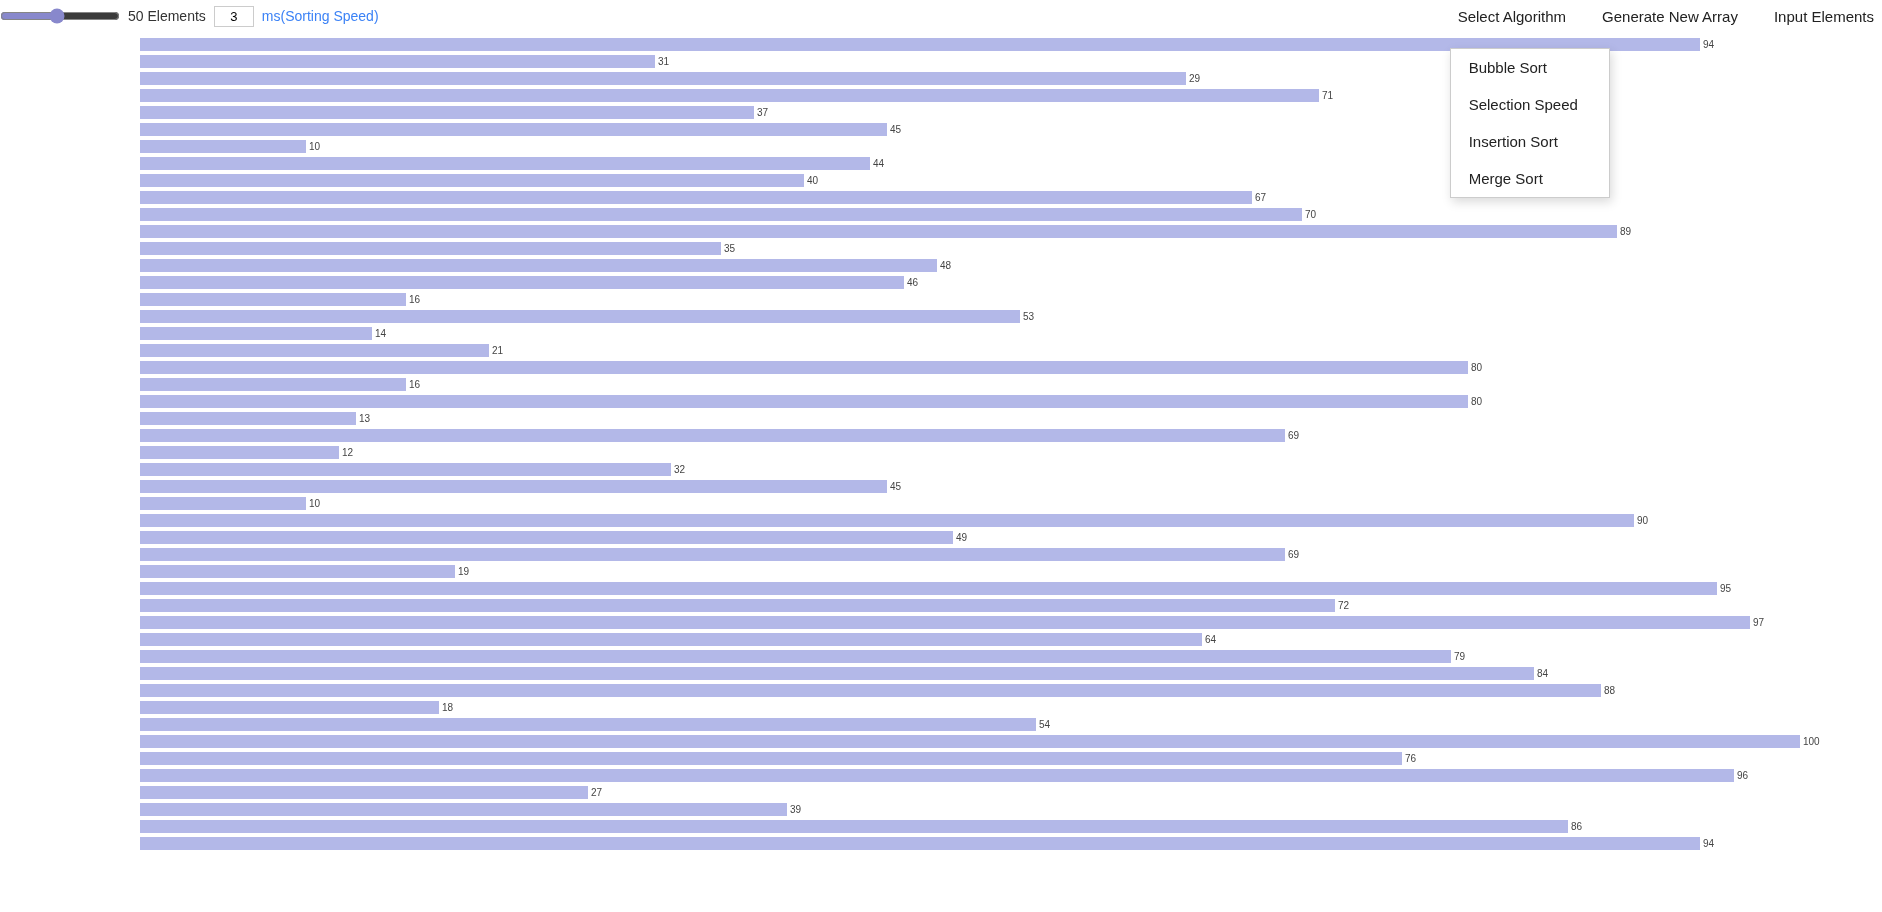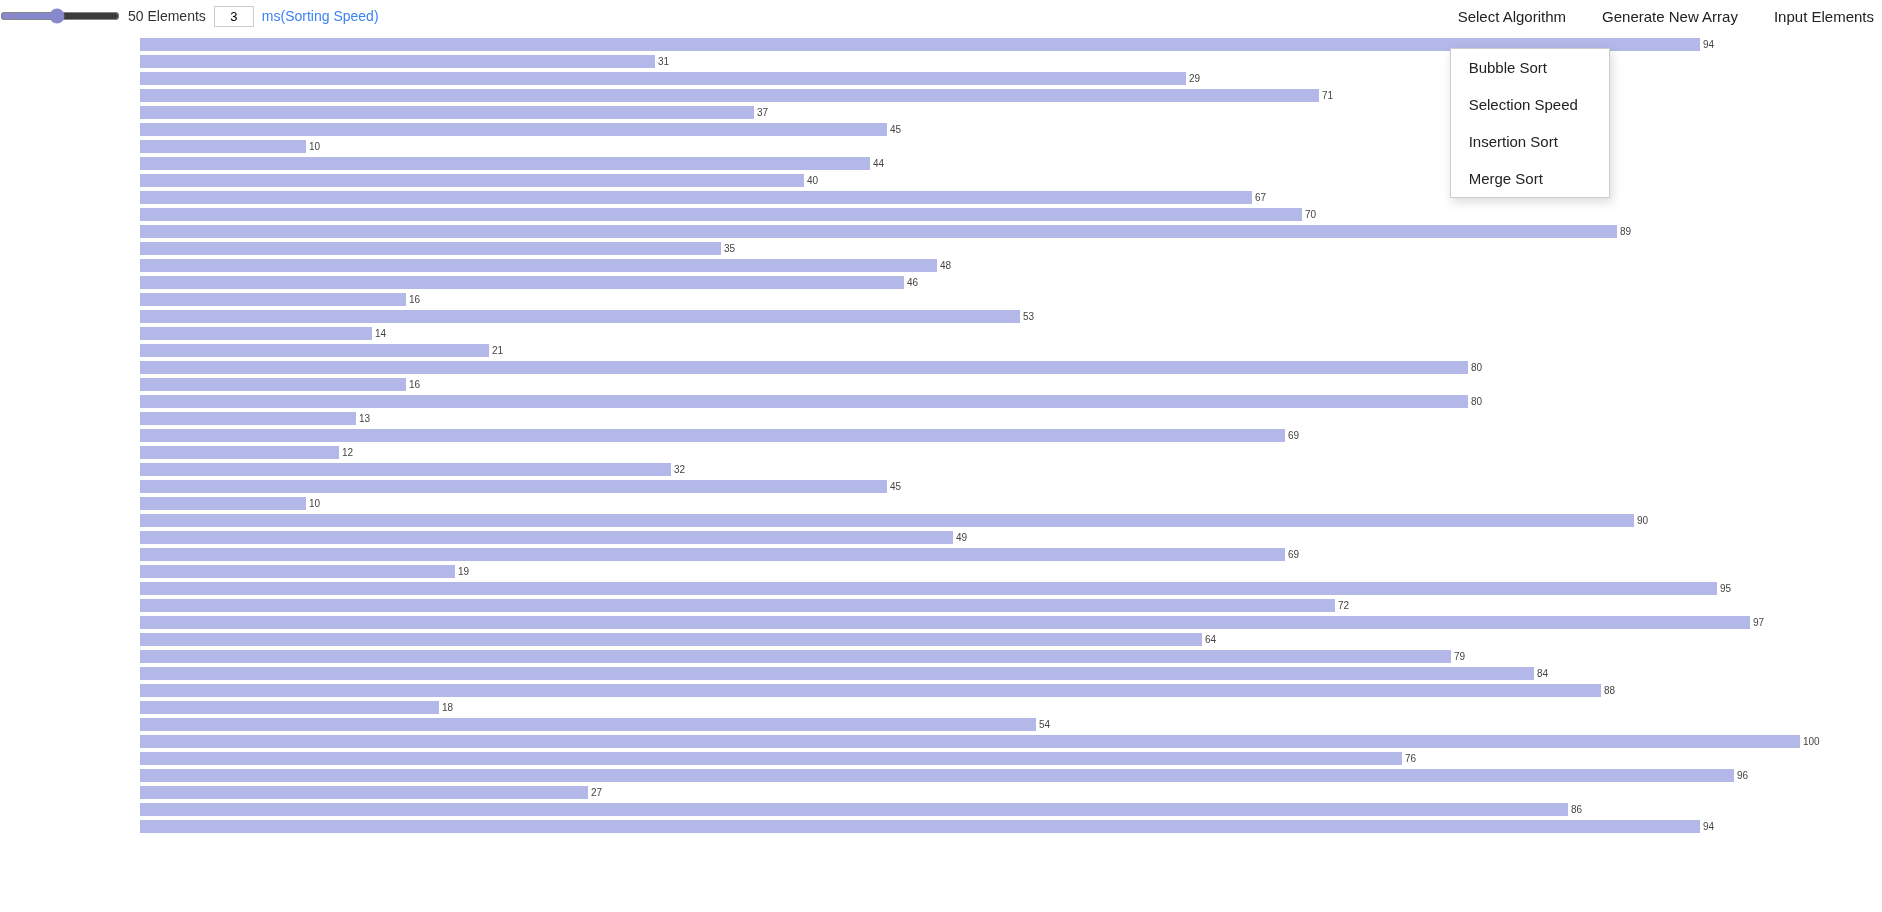--- a/index.html
+++ b/index.html
@@ -331,20 +331,24 @@
       </div>
       <div class="bar-row">
         <div class="bar" style="width: 1594px;"></div>
         <span class="bar-value">96</span>
       </div>
       <div class="bar-row">
         <div class="bar" style="width: 448px;"></div>
         <span class="bar-value">27</span>
       </div>
       <div class="bar-row">
+        <div class="bar" style="width: 647px;"></div>
+        <span class="bar-value">39</span>
+      </div>
+      <div class="bar-row">
         <div class="bar" style="width: 1428px;"></div>
         <span class="bar-value">86</span>
       </div>
       <div class="bar-row">
         <div class="bar" style="width: 1560px;"></div>
         <span class="bar-value">94</span>
       </div>
     </div>
 </div>
 

